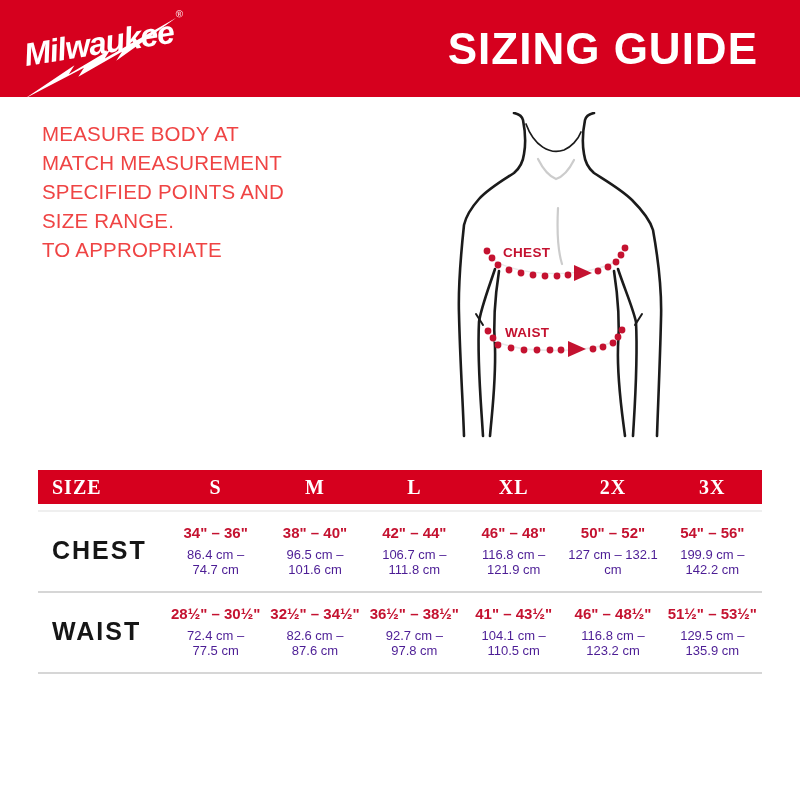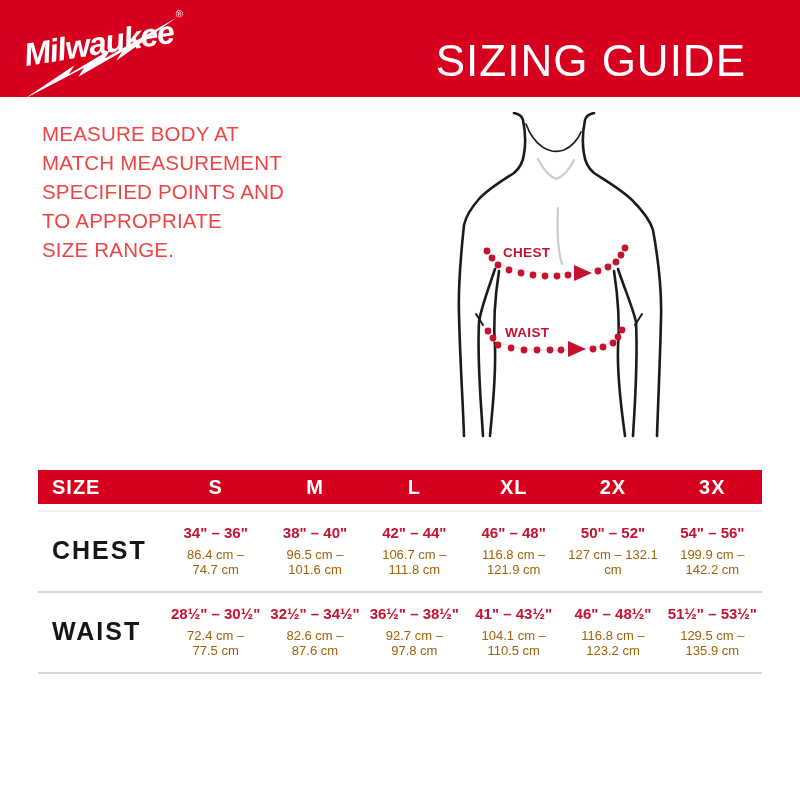--- a/index.html
+++ b/index.html
@@ -4,50 +4,50 @@
 <style>
   html,body{margin:0;padding:0;background:#fff;}
   .page{
     position:relative;width:800px;height:800px;overflow:hidden;background:#fff;
     font-family:"Liberation Sans","DejaVu Sans",sans-serif;
   }
   
   .banner{position:absolute;left:0;top:0;width:800px;height:97px;background:#d6001e;}
   .logo{position:absolute;left:10px;top:1px;}
   .banner-title{
-    position:absolute;right:38px;top:23px;margin:16px;
-    color:#fff;font-size:44px;font-weight:normal;letter-spacing:1px;line-height:1;
+    position:absolute;right:38px;top:23px;margin:4px;
+    color:#fff;font-size:44px;font-weight:bold;letter-spacing:1px;line-height:1;
     white-space:nowrap;
   }
   
   .intro{position:absolute;left:42px;top:119px;color:#ef4444;font-size:20.5px;line-height:29px;letter-spacing:.2px;}
   
   .torso{position:absolute;left:450px;top:112px;width:300px;height:335px;}
   .meas-label{fill:#c41230;font-weight:bold;font-size:13.5px;letter-spacing:.3px;}
   
   .size-table{position:absolute;left:38px;top:470px;width:724px;}
   .thead{
     display:grid;grid-template-columns:128px repeat(6,1fr);height:34px;
     background:#d6001e;color:#fff;align-items:center;
     font-weight:bold;font-size:20px;letter-spacing:1px;
   }
-  .thead .hcell{text-align:center;}
+  .thead .hcell{text-align:center;font-family:Liberation Serif, serif;}
   .thead .hcell.first{text-align:left;padding-left:14px;}
   .tbody{margin-top:6px;border-top:2px solid #efefef;}
   .trow{
     display:grid;grid-template-columns:128px repeat(6,1fr);
     padding:10px 0 13px;border-bottom:2px solid #d6d6d6;min-height:56px;
   }
   .rlabel{
     display:flex;align-items:center;padding-left:14px;
     font-size:25px;font-weight:bold;color:#161616;letter-spacing:2px;
   }
   .cell{text-align:center;padding:0 2px;}
   .cell .in{color:#c41230;font-weight:bold;font-size:15px;margin:2px 0 6px;}
-  .cell .cm{color:#a16207;font-size:13px;line-height:15px;}
+  .cell .cm{color:#4c1d95;font-size:13px;line-height:15px;}
 </style>
 </head>
 <body>
 
 <div class="page">
 
   <div class="banner">
     <svg class="logo" width="195" height="96" viewBox="0 0 195 96" aria-hidden="true">
       <g transform="rotate(-9 97 46)">
         <text x="14" y="52" font-size="32" font-style="italic" font-weight="bold" fill="#ffffff" letter-spacing="-1">Milwaukee</text>
@@ -55,22 +55,22 @@
         <polygon fill="#ffffff" points="8,84 62,59 55,67 100,49 93,57 170,28 104,61 111,53 64,71 71,63"></polygon>
       </g>
     </svg>
     <h1 class="banner-title">SIZING GUIDE</h1>
   </div>
 
   <div class="intro">
     <div>MEASURE BODY AT</div>
     <div>MATCH MEASUREMENT</div>
     <div>SPECIFIED POINTS AND</div>
+    <div>SIZE RANGE.</div>
     <div>TO APPROPRIATE</div>
-    <div>SIZE RANGE.</div>
   </div>
 
   <svg class="torso" viewBox="0 0 300 335" aria-hidden="true">
 
     <g fill="none" stroke="#1b1b1b" stroke-width="2.6" stroke-linecap="round">
       <path d="M64,1 C69,2 72,4 73,8 C75,18 76,31 74,42 C73,50 70,56 64,61 C50,70 38,77 29,87 C21,96 16,104 14,113 C11,141 8,172 9,202 C10,248 13,292 14,324"></path>
       <path d="M144,1 C139,2 136,4 135,8 C133,18 132,31 134,42 C135,50 138,56 144,61 C158,70 172,78 182,88 C192,98 200,108 203,118 C208,146 212,177 211,207 C210,250 208,294 207,324"></path>
       <path stroke-width="1.7" d="M76,12 C84,34 100,43 114,38 C121,35 128,28 131,20"></path>
       <path d="M45,157 C38,178 31,196 29,210 C27,250 31,290 33,324"></path>
       <path d="M49,159 C45,185 43,210 45,235 C46,270 42,300 40,324"></path>

